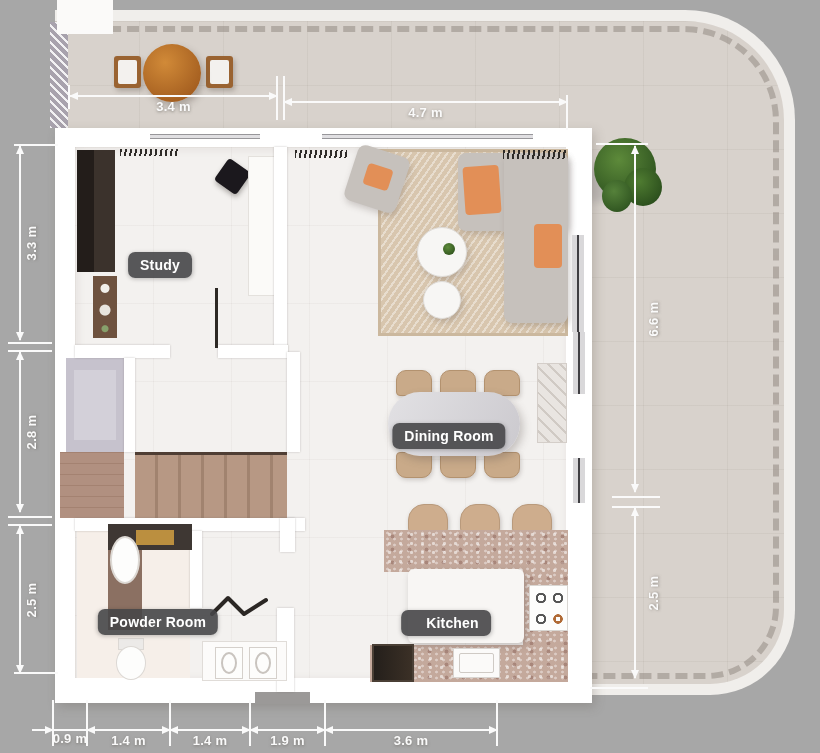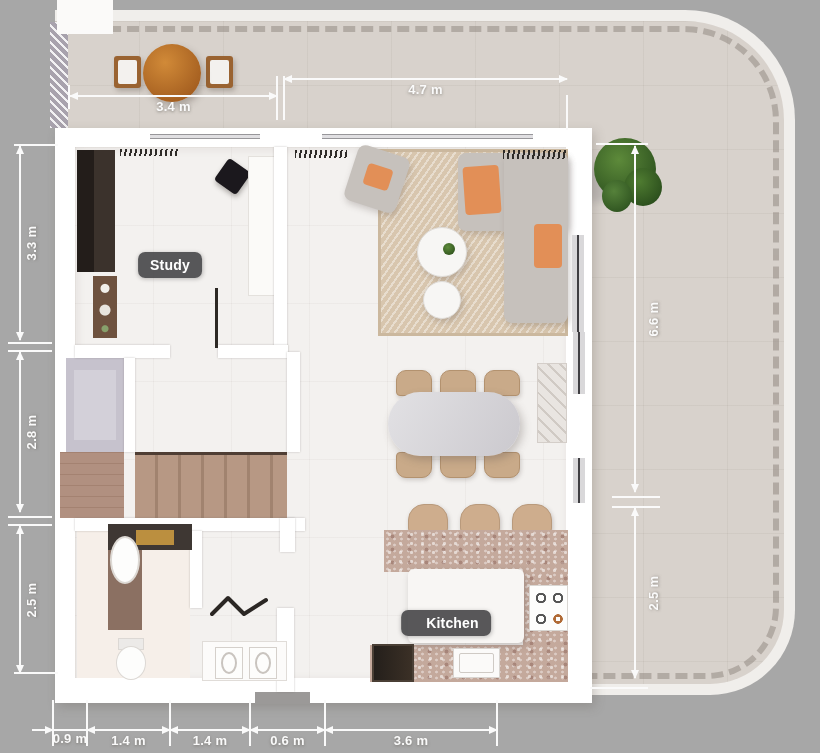--- a/index.html
+++ b/index.html
@@ -212,27 +212,29 @@
     <div class="washer" style="left:46px;top:5px;width:26px;height:30px;"></div>
   </div>
   <svg class="abs" style="left:210px;top:592px;z-index:5;" width="62" height="26" viewBox="0 0 62 26">
     <polyline points="2,22 18,6 34,22 56,8" fill="none" stroke="#2b2724" stroke-width="4" stroke-linecap="round" stroke-linejoin="round"></polyline>
   </svg>
 
   <div class="abs furn doormat" style="left:66px;top:358px;width:58px;height:94px;"></div>
   <div class="abs furn woodfloor" style="left:60px;top:452px;width:64px;height:66px;"></div>
   <div class="abs furn stairs" style="left:135px;top:452px;width:152px;height:66px;"></div>
 
-  <div class="rlabel" style="left:170px;top:265px;">Study</div>
+  <div class="rlabel" style="left:160px;top:265px;">Study</div>
+  <div class="rlabel" style="left:449px;top:436px;">Dining Room</div>
+  <div class="rlabel" style="left:158px;top:622px;">Powder Room</div>
   <div class="rlabel" style="left:446px;top:623px;padding-left:25px;">Kitchen</div>
 
   <div class="abs dh" style="left:70px;top:95px;width:207px;">
     <span class="dlab">3.4 m</span>
   </div>
-  <div class="abs dh" style="left:284px;top:78px;width:283px;">
+  <div class="abs dh" style="left:284px;top:101px;width:283px;">
     <span class="dlab">4.7 m</span>
   </div>
   <div class="abs tick" style="left:68px;top:85px;width:2px;height:24px;"></div>
   <div class="abs tick" style="left:276px;top:76px;width:2px;height:44px;"></div>
   <div class="abs tick" style="left:283px;top:76px;width:2px;height:44px;"></div>
   <div class="abs tick" style="left:566px;top:95px;width:2px;height:35px;"></div>
 
   <div class="abs dv" style="left:19px;top:146px;height:194px;">
     <span class="dlab" style="margin-left:11px;">3.3 m</span>
   </div>
@@ -264,21 +266,21 @@
   <div class="abs dh no-l no-r" style="left:53px;top:729px;width:34px;">
     <span class="dlab" style="top:2px;">0.9 m</span>
   </div>
   <div class="abs dh" style="left:87px;top:729px;width:83px;">
     <span class="dlab">1.4 m</span>
   </div>
   <div class="abs dh" style="left:170px;top:729px;width:80px;">
     <span class="dlab">1.4 m</span>
   </div>
   <div class="abs dh" style="left:250px;top:729px;width:75px;">
-    <span class="dlab">0.6 m</span>
+    <span class="dlab">1.9 m</span>
   </div>
   <div class="abs dh" style="left:325px;top:729px;width:172px;">
     <span class="dlab">3.6 m</span>
   </div>
   <div class="abs tick" style="left:52px;top:700px;width:2px;height:46px;"></div>
   <div class="abs tick" style="left:86px;top:700px;width:2px;height:46px;"></div>
   <div class="abs tick" style="left:169px;top:700px;width:2px;height:46px;"></div>
   <div class="abs tick" style="left:249px;top:700px;width:2px;height:46px;"></div>
   <div class="abs tick" style="left:324px;top:700px;width:2px;height:46px;"></div>
   <div class="abs tick" style="left:496px;top:700px;width:2px;height:46px;"></div>

